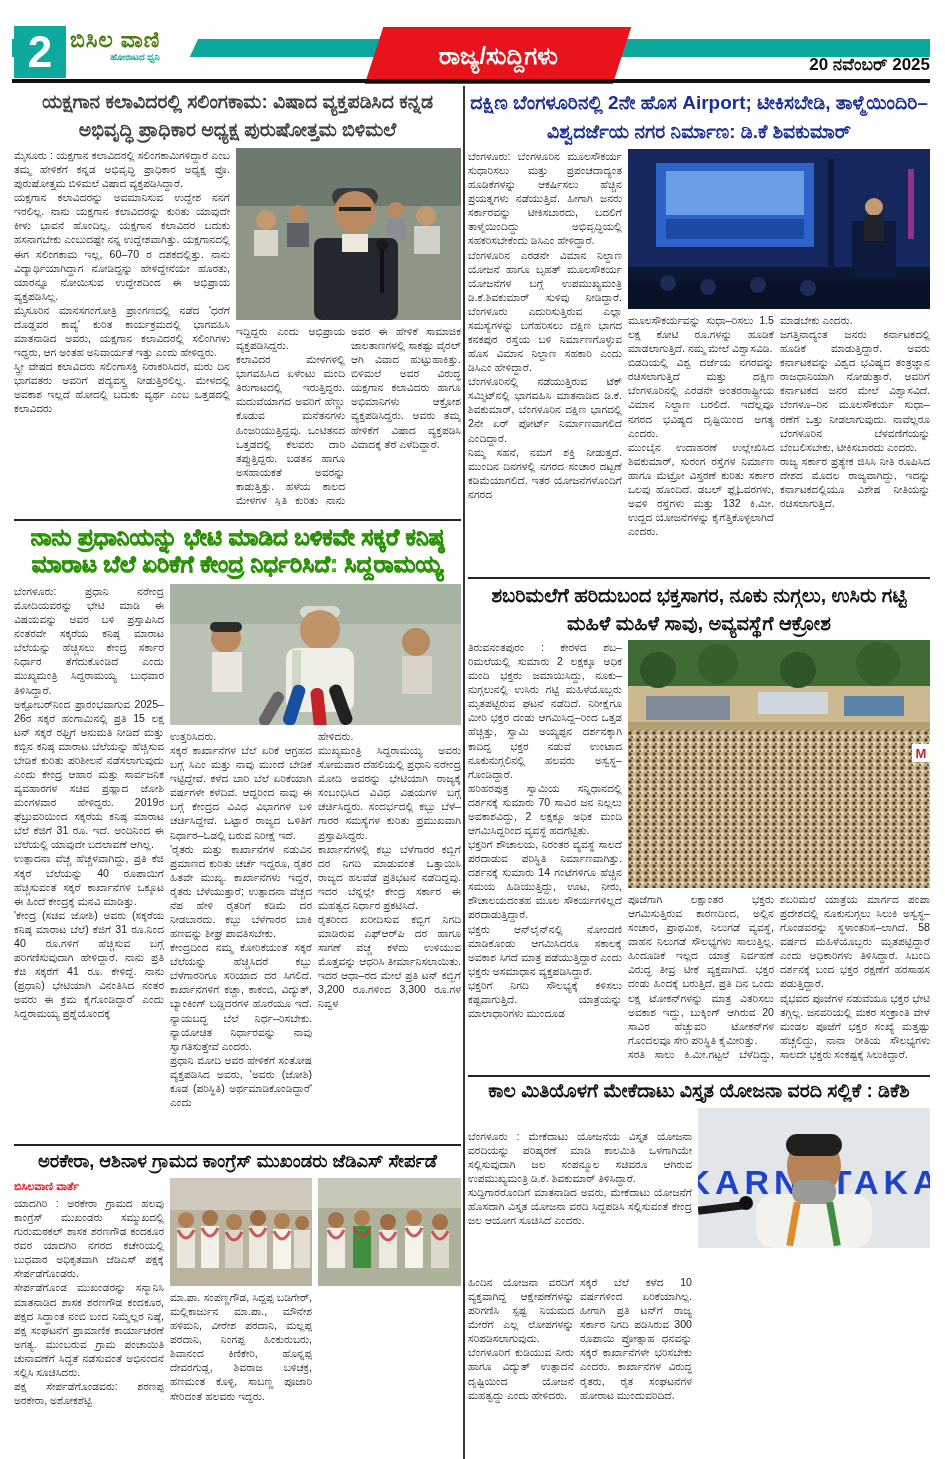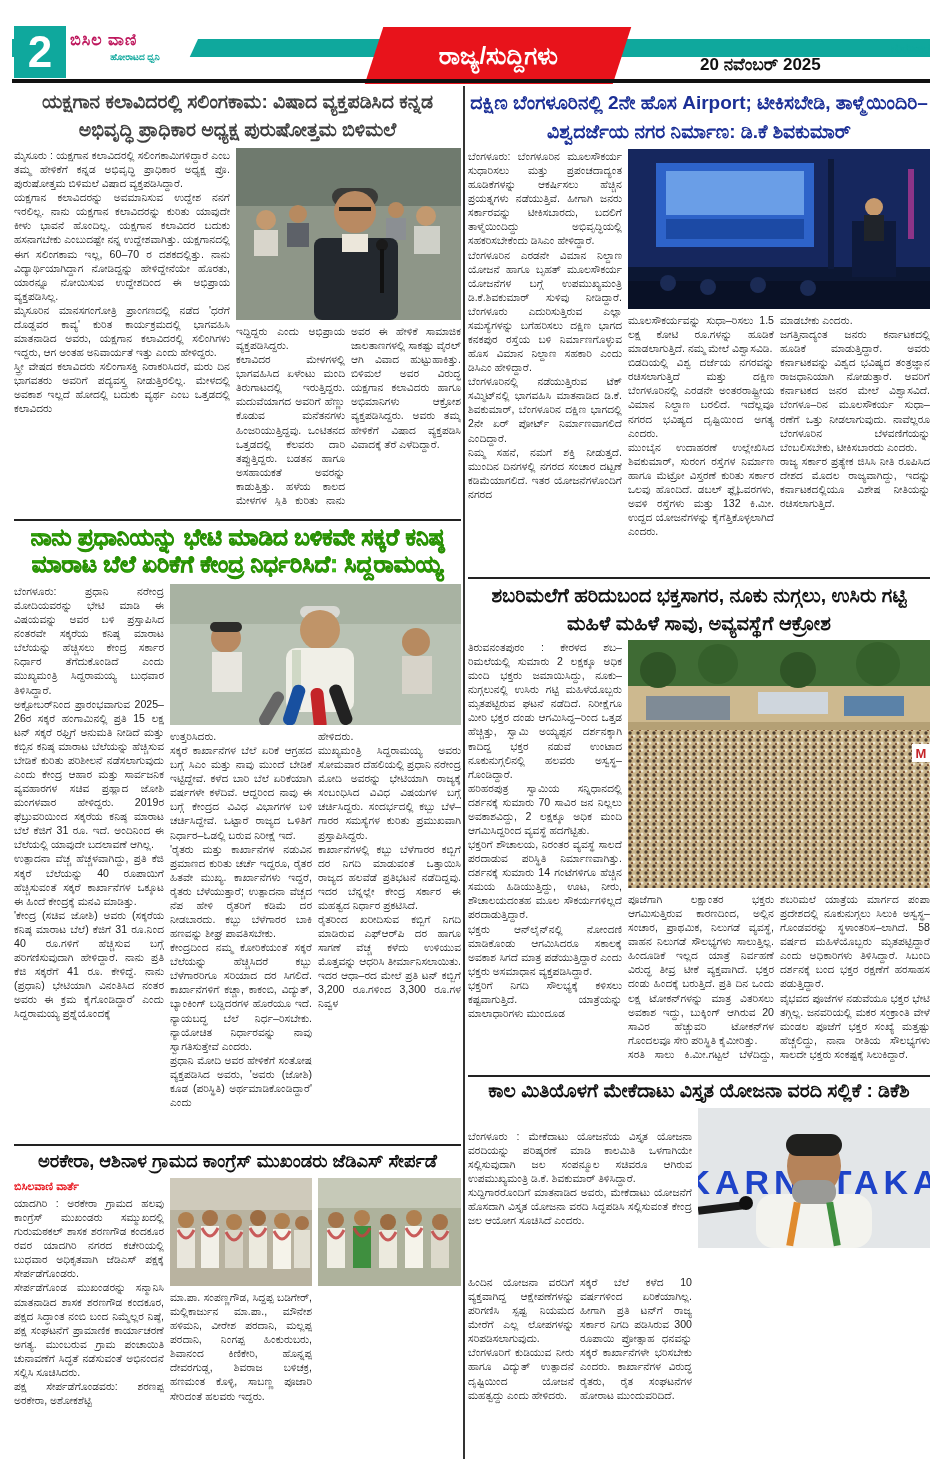--- a/index.html
+++ b/index.html
@@ -4,28 +4,28 @@
 <style>
   html,body{margin:0;padding:0;background:#f2f2f2;}
   .page{position:relative;width:945px;height:1459px;background:#ffffff;margin:0 auto;
         font-family:"Liberation Sans",sans-serif;overflow:hidden;color:#1c1c1c;}
   
   .teal-band{position:absolute;left:12px;top:39px;width:918px;height:18px;background:#0fa89d;}
   .pagenum{position:absolute;left:14px;top:26px;width:52px;height:52px;background:#0fa89d;
            color:#fff;font-size:44px;font-weight:bold;text-align:center;line-height:52px;}
   .logo-box{position:absolute;left:66px;top:26px;width:138px;height:48px;background:#fff;
             clip-path:polygon(0 0,100% 0,84% 100%,0 100%);padding:1px 4px 0 4px;box-sizing:border-box;}
-  .logo-title{color:#be185d;font-weight:800;font-size:16px;line-height:25px;letter-spacing:1px;}
+  .logo-title{color:#4d7c0f;font-weight:800;font-size:22px;line-height:25px;letter-spacing:1px;}
   .logo-tag{color:#0fa89d;font-size:9px;font-weight:bold;text-align:center;}
   .section-banner{position:absolute;left:374px;top:27px;width:248px;height:57px;background:#e8131b;
                   transform:skewX(-18deg);display:flex;align-items:center;justify-content:center;}
   .section-banner span{transform:skewX(18deg);color:#fff;font-size:24px;font-weight:bold;white-space:nowrap;}
   .weekday{position:absolute;left:700px;top:41px;width:230px;text-align:right;color:#0fa89d;
            font-weight:bold;font-size:12px;}
-  .date{position:absolute;left:700px;top:55px;width:230px;text-align:left;color:#111;
+  .date{position:absolute;left:700px;top:55px;width:230px;text-align:right;color:#111;
         font-weight:bold;font-size:17px;}
   .header-rule{position:absolute;left:12px;top:79px;width:918px;height:4px;background:#111;}
   
   .vdivider{position:absolute;left:463px;top:86px;width:2px;height:1373px;background:#333;}
   .hr{position:absolute;height:2px;background:#222;}
   .art{position:absolute;}
   .hl{font-weight:bold;text-align:center;}
   .bt{font-size:10.6px;line-height:1.33;text-align:justify;overflow:hidden;white-space:pre-line;color:#1d1d1d;}
   .row{display:flex;gap:6px;}
   .subrow{display:flex;gap:6px;margin-top:4px;}

